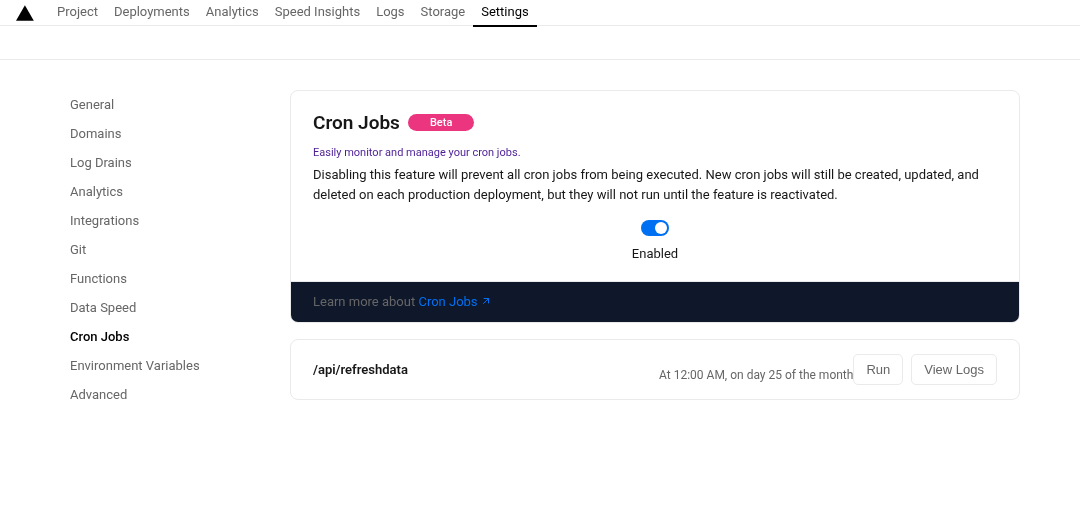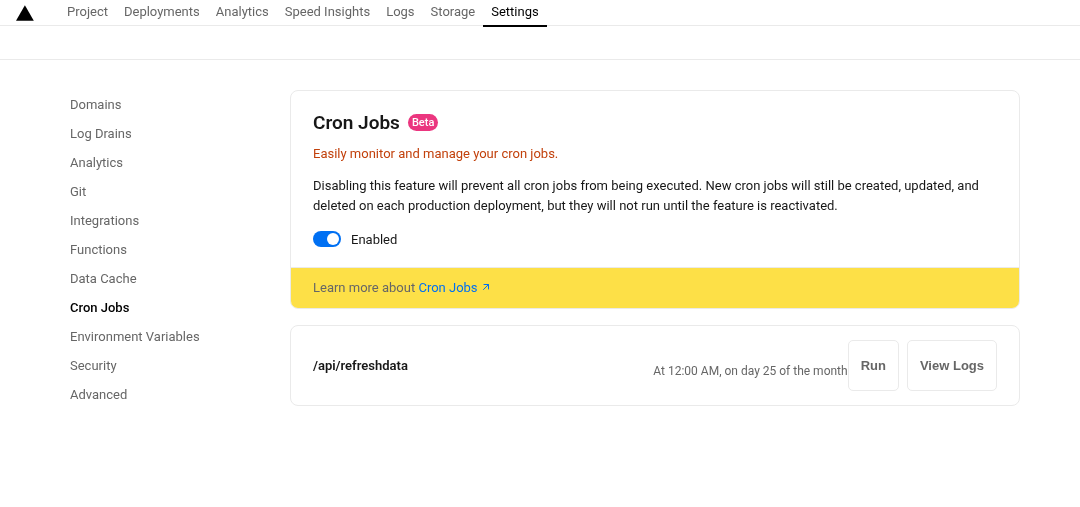--- a/index.html
+++ b/index.html
@@ -9,21 +9,21 @@
     }
     body {
       font-family: -apple-system, BlinkMacSystemFont, "Segoe UI", Roboto, "Helvetica Neue", Arial, sans-serif;
       font-size: 14px;
       color: #171717;
       background: #fff;
     }
     .topnav {
       display: flex;
       align-items: center;
-      gap: 13px;
+      gap: 3px;
       padding: 0 16px;
       border-bottom: 1px solid #eaeaea;
       height: 26px;
     }
     .logo {
       display: flex;
       align-items: center;
       margin-right: 12px;
     }
     .logo svg {
@@ -90,40 +90,41 @@
       margin-bottom: 12px;
     }
     .card-title {
       font-size: 19px;
       font-weight: 600;
     }
     .badge {
       background: #eb367f;
       color: #fff;
       font-size: 11px;
-      padding: 2px 4px;
+      padding: 2px 22px;
       border-radius: 10px;
       font-weight: 500;
       text-align: right;
     }
     .desc {
-      font-size: 13px;
-      color: #c2410c;
-      margin-bottom: 15px;
+      font-size: 11px;
+      color: #4c1d95;
+      margin-bottom: 6px;
     }
     .desc2 {
       font-size: 13px;
       color: #171717;
       margin-bottom: 16px;
       line-height: 1.5;
     }
     .toggle-row {
       display: flex;
       align-items: center;
       gap: 10px;
+      flex-direction: column;
     }
     .toggle {
       width: 28px;
       height: 16px;
       background: #0070f3;
       border-radius: 10px;
       position: relative;
       cursor: pointer;
     }
     .toggle-knob {
@@ -133,21 +134,21 @@
       border-radius: 50%;
       position: absolute;
       top: 2px;
       right: 2px;
     }
     .toggle-label {
       font-size: 13px;
       color: #171717;
     }
     .card-footer {
-      background: #fde047;
+      background: #0f172a;
       border-top: 1px solid #eaeaea;
       padding: 12px 22px;
       font-size: 13px;
       color: #666;
     }
     .card-footer a {
       color: #0070f3;
       text-decoration: none;
     }
     .ext-icon {
@@ -182,26 +183,25 @@
       color: #666;
       margin-top: 10px;
     }
     .job-actions {
       display: flex;
       gap: 8px;
     }
     .btn {
       border: 1px solid #eaeaea;
       background: #fff;
-      padding: 17px 12px;
+      padding: 7px 12px;
       border-radius: 5px;
       font-size: 13px;
       cursor: pointer;
       color: #666;
-      font-weight: bold;
     }
   </style>
 </head>
 <body>
 
 <nav class="topnav">
   <div class="logo">
     <svg width="18" height="16" viewBox="0 0 76 65">
         <path d="M37.59 0L75.18 65H0L37.59 0z" fill="#000"></path>
       </svg>
@@ -214,30 +214,30 @@
     <div class="topnav-tab">Logs</div>
     <div class="topnav-tab">Storage</div>
     <div class="topnav-tab active">Settings</div>
   </div>
 </nav>
 
 <div class="subhead"></div>
 
 <div class="main">
   <aside class="sidebar">
+    <div class="sidebar-item">General</div>
     <div class="sidebar-item">Domains</div>
     <div class="sidebar-item">Log Drains</div>
     <div class="sidebar-item">Analytics</div>
+    <div class="sidebar-item">Integrations</div>
     <div class="sidebar-item">Git</div>
-    <div class="sidebar-item">Integrations</div>
     <div class="sidebar-item">Functions</div>
-    <div class="sidebar-item">Data Cache</div>
+    <div class="sidebar-item">Data Speed</div>
     <div class="sidebar-item active">Cron Jobs</div>
     <div class="sidebar-item">Environment Variables</div>
-    <div class="sidebar-item">Security</div>
     <div class="sidebar-item">Advanced</div>
   </aside>
 
   <section class="content">
     <div class="card">
       <div class="card-body">
         <div class="card-title-row">
           <h2 class="card-title">Cron Jobs</h2>
           <span class="badge">Beta</span>
         </div>

